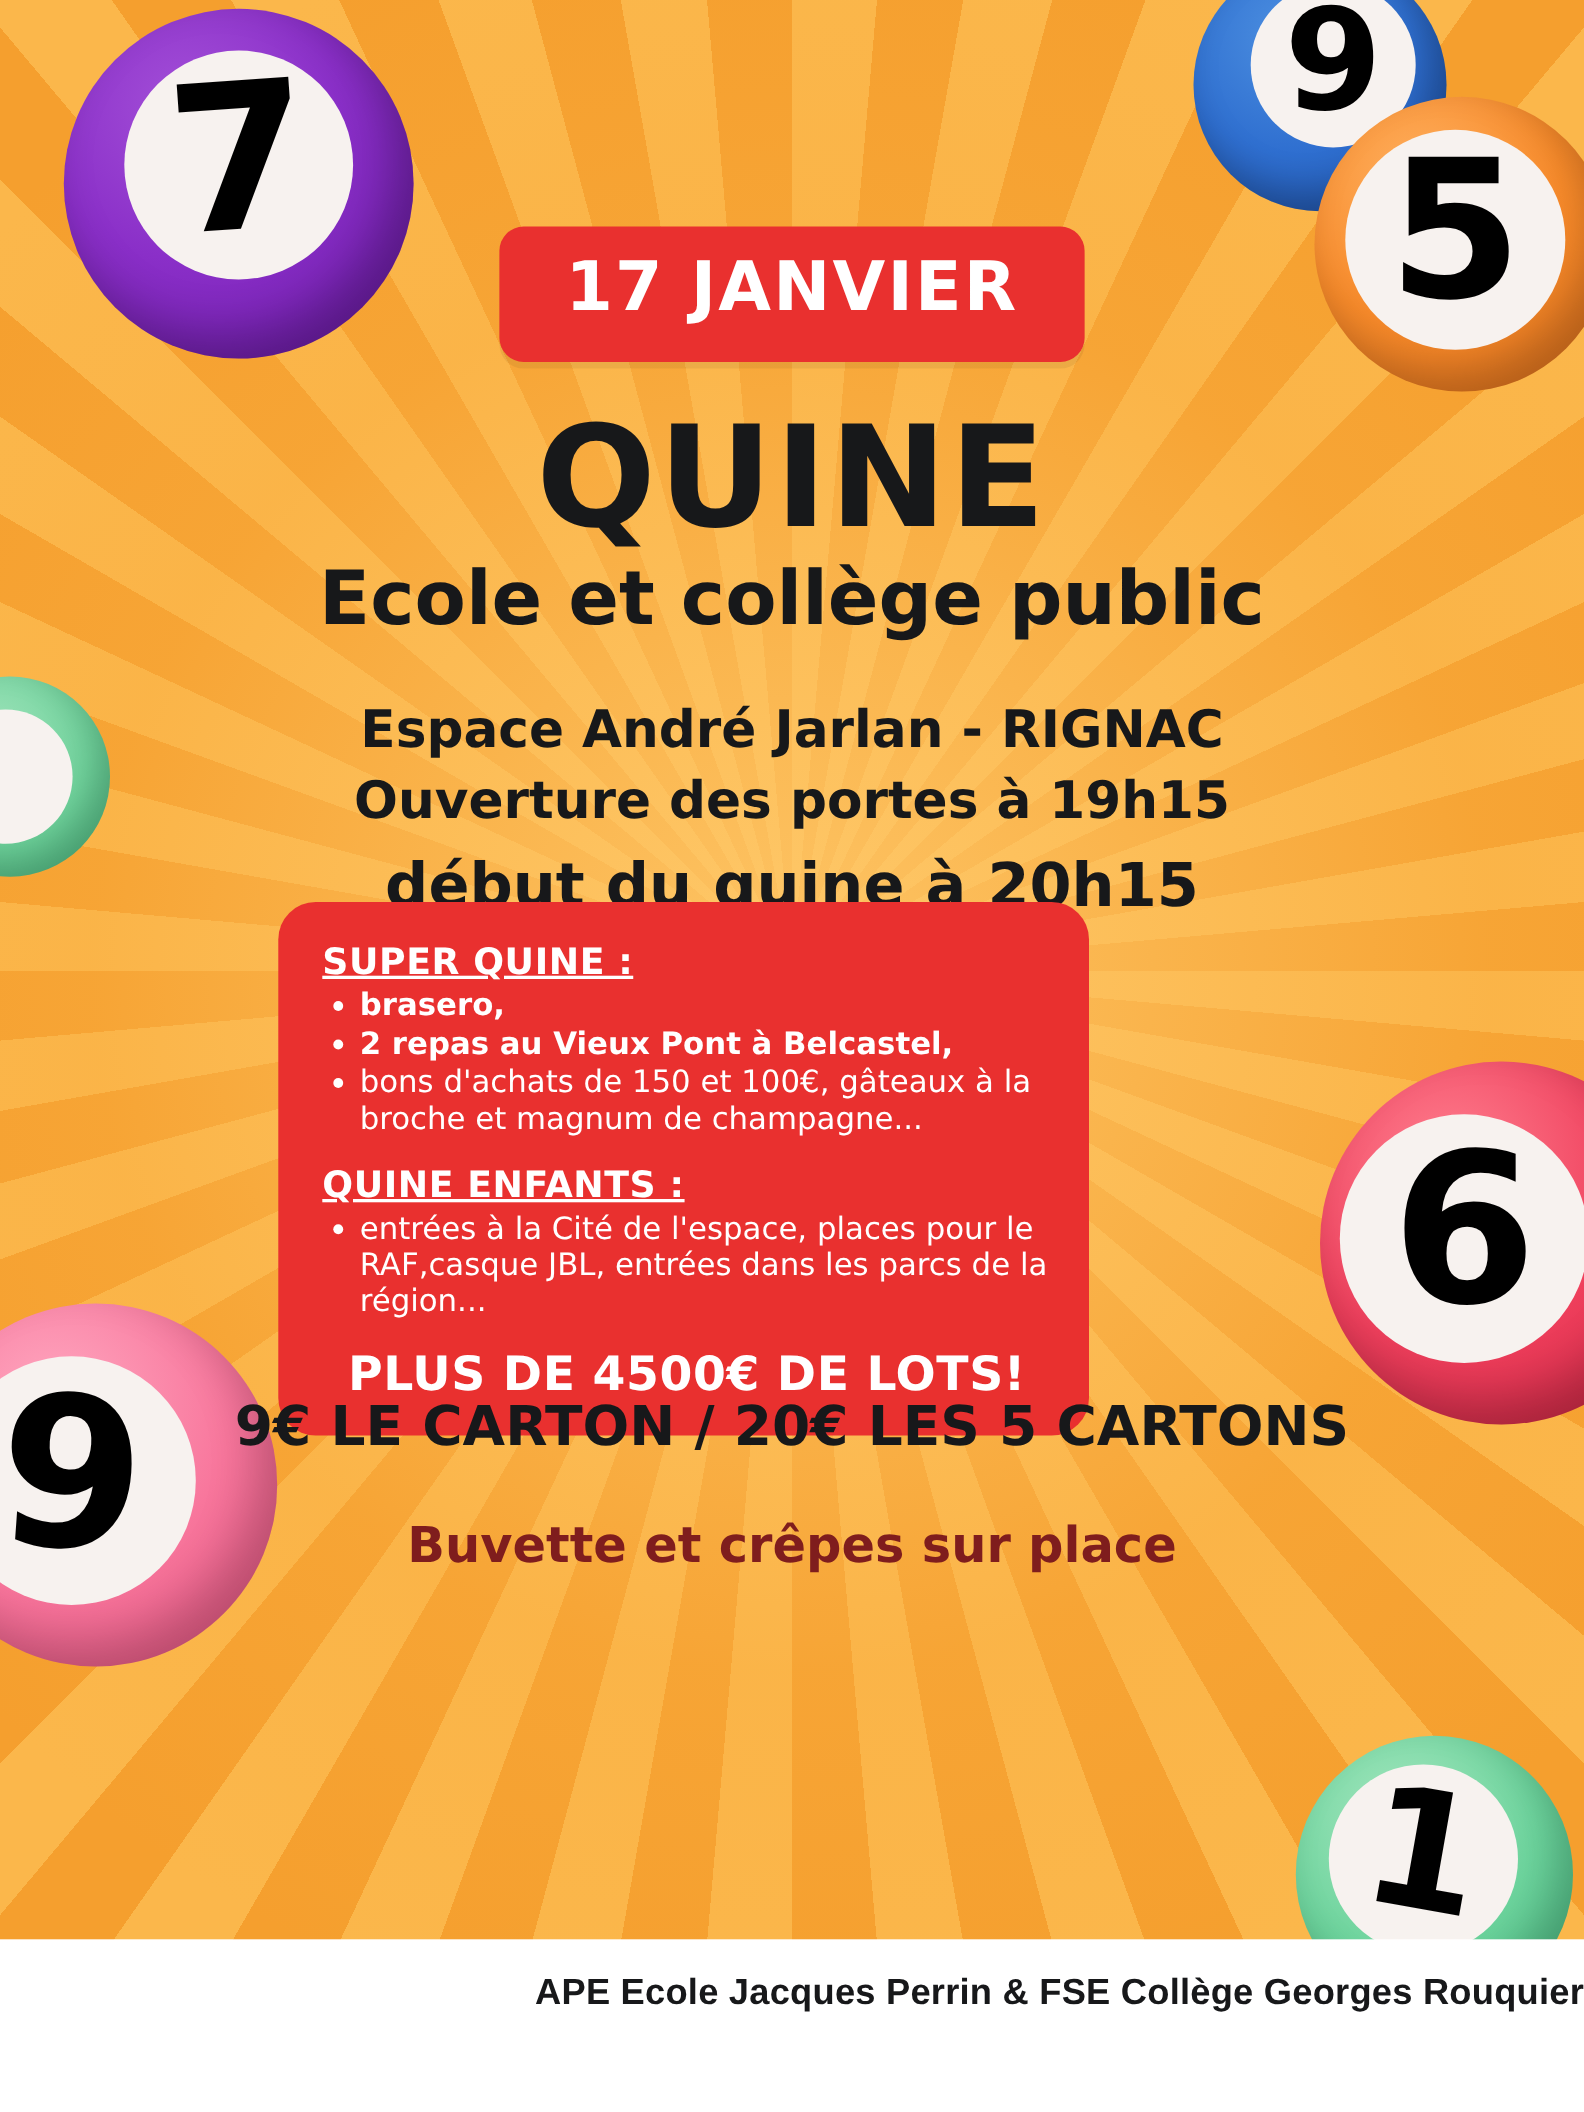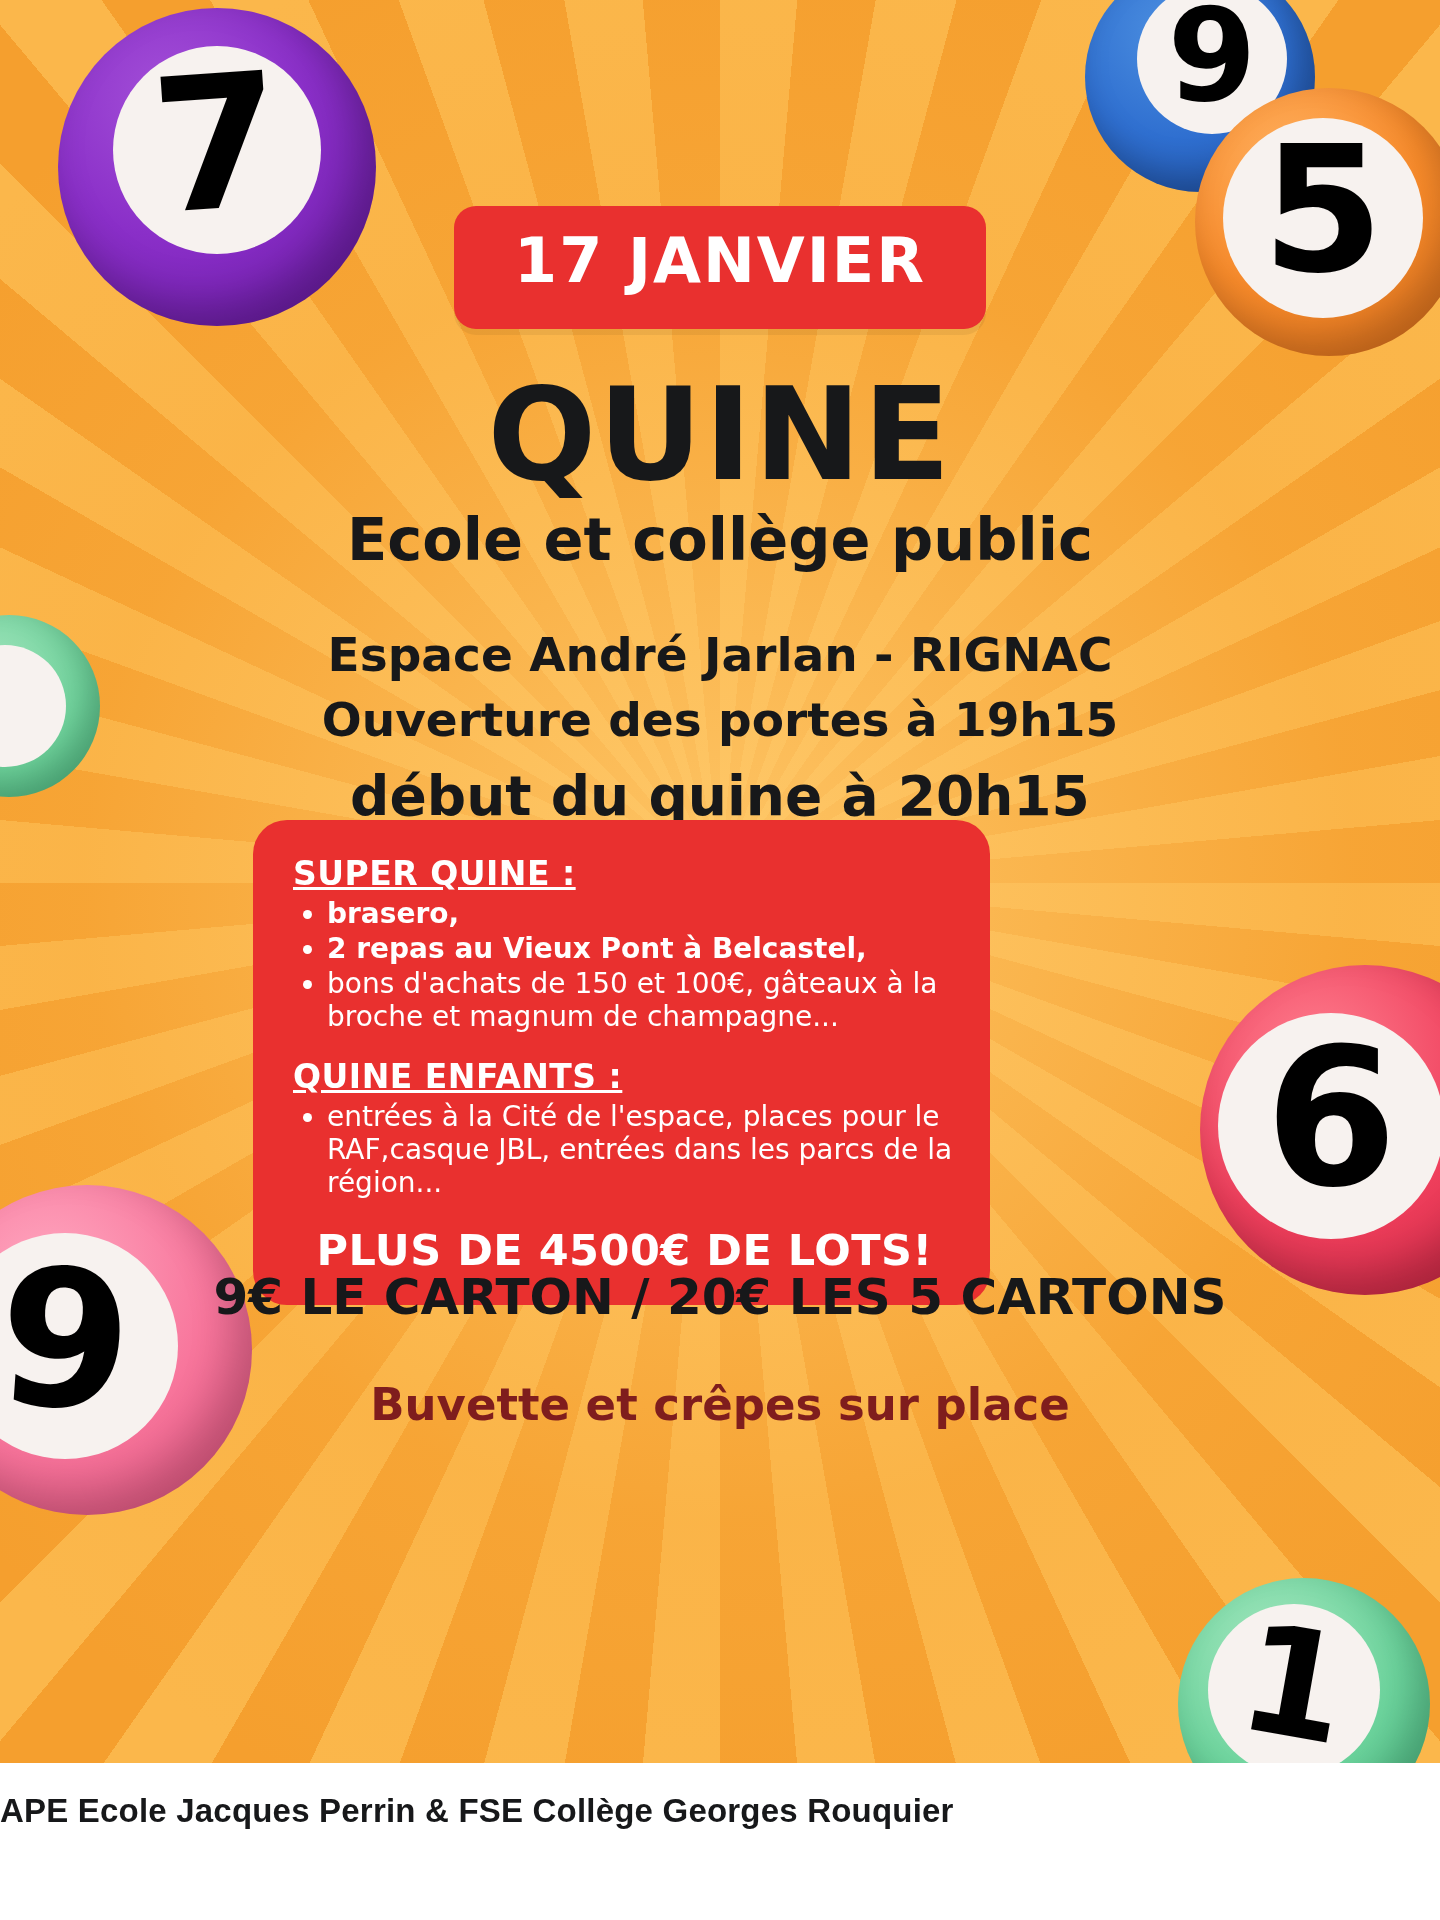--- a/index.html
+++ b/index.html
@@ -55,21 +55,21 @@
     width: 1440px;
     height: 157px;
     background: #ffffff;
     z-index: 6;
   }
   .footer-text {
     position: absolute;
     left: 0;
     top: 24px;
     width: 1440px;
-    text-align: left;
+    text-align: right;
     font-size: 33px;
     font-weight: bold;
     color: #17181a;
     line-height: 1.45;
     letter-spacing: 0.2px;
   }
 
   
   .ball {
     position: absolute;
@@ -207,21 +207,21 @@
     font-size: 128px;
     font-weight: bold;
     color: #17181a;
     letter-spacing: 2px;
     line-height: 1;
     font-family: "DejaVu Sans", sans-serif;
   }
 
   .title-sub {
     margin-top: 10px;
-    font-size: 59px;
+    font-size: 68px;
     font-weight: bold;
     color: #17181a;
     line-height: 1.05;
     font-family: "DejaVu Sans", sans-serif;
   }
 
   .venue-block {
     margin-top: 52px;
     color: #17181a;
     font-family: "DejaVu Sans", sans-serif;

